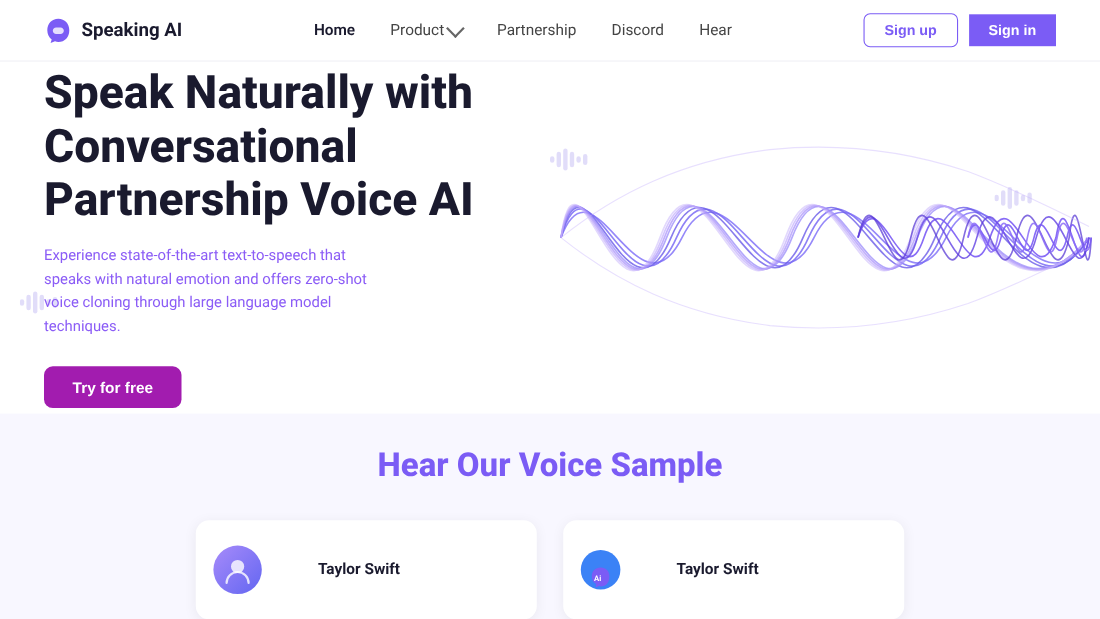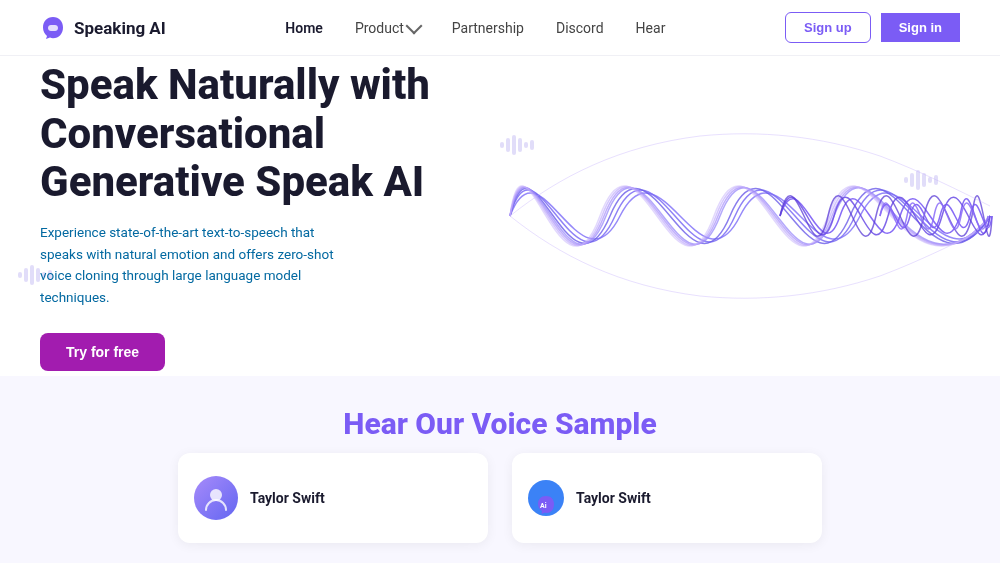--- a/index.html
+++ b/index.html
@@ -108,21 +108,21 @@
     }
     .hero-title {
       font-size: 42px;
       font-weight: 800;
       line-height: 1.15;
       color: #1a1a2e;
       margin-bottom: 16px;
     }
     .hero-subtitle {
       font-size: 13.5px;
-      color: #0369a1;
+      color: #8b5cf6;
       line-height: 1.6;
       max-width: 310px;
       margin-bottom: 24px;
     }
     .btn-try {
       padding: 11px 26px;
       background: #a21caf;
       color: #fff;
       border: none;
       border-radius: 8px;
@@ -156,21 +156,21 @@
     .voice-section {
       background: #f8f7ff;
       padding: 30px 40px 0;
       height: 187px;
     }
     .voice-title {
       text-align: center;
       font-size: 30px;
       font-weight: 800;
       color: #7b5cf5;
-      margin-bottom: 12px;
+      margin-bottom: 32px;
     }
 
     
     .cards-row {
       display: flex;
       gap: 24px;
       justify-content: center;
     }
     .voice-card {
       background: #fff;
@@ -200,20 +200,21 @@
       background: #3b82f6;
       display: flex;
       align-items: flex-end;
       justify-content: center;
       flex-shrink: 0;
     }
     .card-name {
       font-size: 14px;
       font-weight: 700;
       color: #1a1a2e;
+      margin-left: 39px;
     }
   </style>
 </head>
 <body>
 
 <nav>
   <div class="nav-logo">
     <svg class="nav-logo-icon" viewBox="0 0 26 26" fill="none">
       <path d="M13 2C7 2 3 6.5 3 12.5C3 16 4.5 19 7 21L6 24L10 22.5C11 23 12 23.2 13 23.2C19 23.2 23 18.7 23 12.5C23 6.5 19 2 13 2Z" fill="#7b5cf5"></path>
       <path d="M8 13C8 11.3 9.3 10 11 10H15C16.7 10 18 11.3 18 13V13C18 14.7 16.7 16 15 16H11C9.3 16 8 14.7 8 13Z" fill="white" opacity="0.8"></path>
@@ -265,21 +266,21 @@
       <rect x="0" y="8" width="4" height="6" rx="2" fill="#c5bcf5"></rect>
       <rect x="6" y="4" width="4" height="14" rx="2" fill="#c5bcf5"></rect>
       <rect x="12" y="1" width="4" height="20" rx="2" fill="#c5bcf5"></rect>
       <rect x="18" y="4" width="4" height="14" rx="2" fill="#c5bcf5"></rect>
       <rect x="24" y="8" width="4" height="6" rx="2" fill="#c5bcf5"></rect>
       <rect x="30" y="6" width="4" height="10" rx="2" fill="#c5bcf5"></rect>
     </svg>
   </div>
 
   <div class="hero-left">
-    <h1 class="hero-title">Speak Naturally with Conversational Generative Speak AI</h1>
+    <h1 class="hero-title">Speak Naturally with Conversational Partnership Voice AI</h1>
     <p class="hero-subtitle">Experience state-of-the-art text-to-speech that speaks with natural emotion and offers zero-shot voice cloning through large language model techniques.</p>
     <button class="btn-try">Try for free</button>
   </div>
 
   <div class="hero-visual">
     <svg width="500" height="280" viewBox="0 0 500 280" fill="none" xmlns="http://www.w3.org/2000/svg">
 
       <path d="M10 140 C40 60, 80 220, 120 140 C160 60, 200 220, 240 140 C280 60, 320 220, 360 140 C400 60, 440 220, 490 140" stroke="#8b7cf8" stroke-width="1.5" fill="none" opacity="0.9"></path>
       <path d="M10 140 C35 50, 75 230, 115 140 C155 50, 195 230, 235 140 C275 50, 315 230, 355 140 C395 50, 435 230, 490 140" stroke="#7b6cf5" stroke-width="1.5" fill="none" opacity="0.85"></path>
       <path d="M10 140 C32 45, 70 235, 110 140 C150 45, 190 235, 230 140 C270 45, 310 235, 350 140 C390 45, 430 235, 490 140" stroke="#6b5ce8" stroke-width="1.5" fill="none" opacity="0.8"></path>

